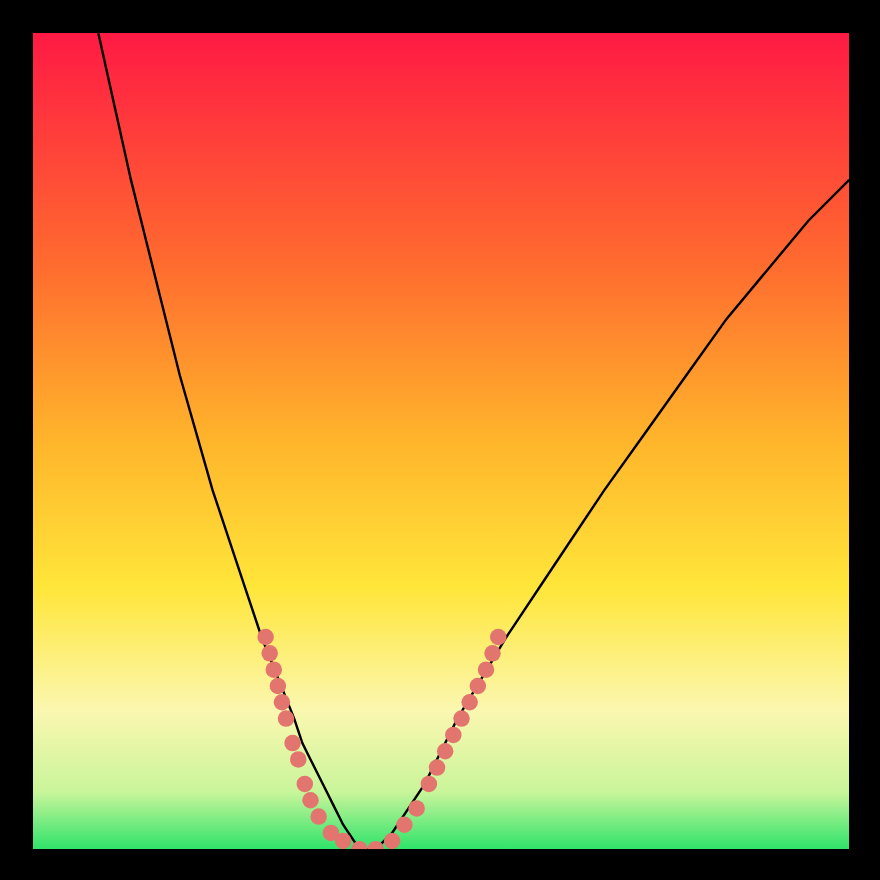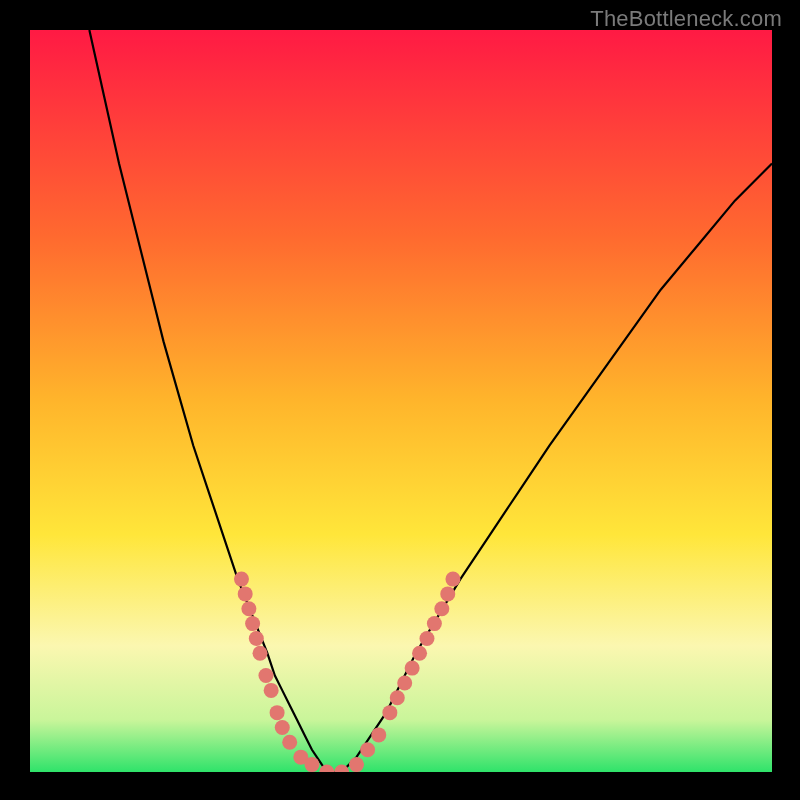--- a/index.html
+++ b/index.html
@@ -31,21 +31,20 @@
   .plot-area svg {
     display: block;
     width: 742px;
     height: 742px;
   }
 </style>
 </head>
 <body>
 
 <div class="frame">
-  <div class="watermark">TheBottleneck.com</div>
   <div class="plot-area">
     <svg viewBox="0 0 742 742">
       <defs>
         <linearGradient id="bg" x1="0" y1="0" x2="0" y2="1">
           <stop id="g0" offset="0%" stop-color="#ff1a44"></stop>
           <stop id="g1" offset="28%" stop-color="#ff6a2f"></stop>
           <stop id="g2" offset="50%" stop-color="#ffb52b"></stop>
           <stop id="g3" offset="68%" stop-color="#ffe63a"></stop>
           <stop id="g4" offset="83%" stop-color="#fbf7b0"></stop>
           <stop id="g5" offset="93%" stop-color="#c9f59a"></stop>

